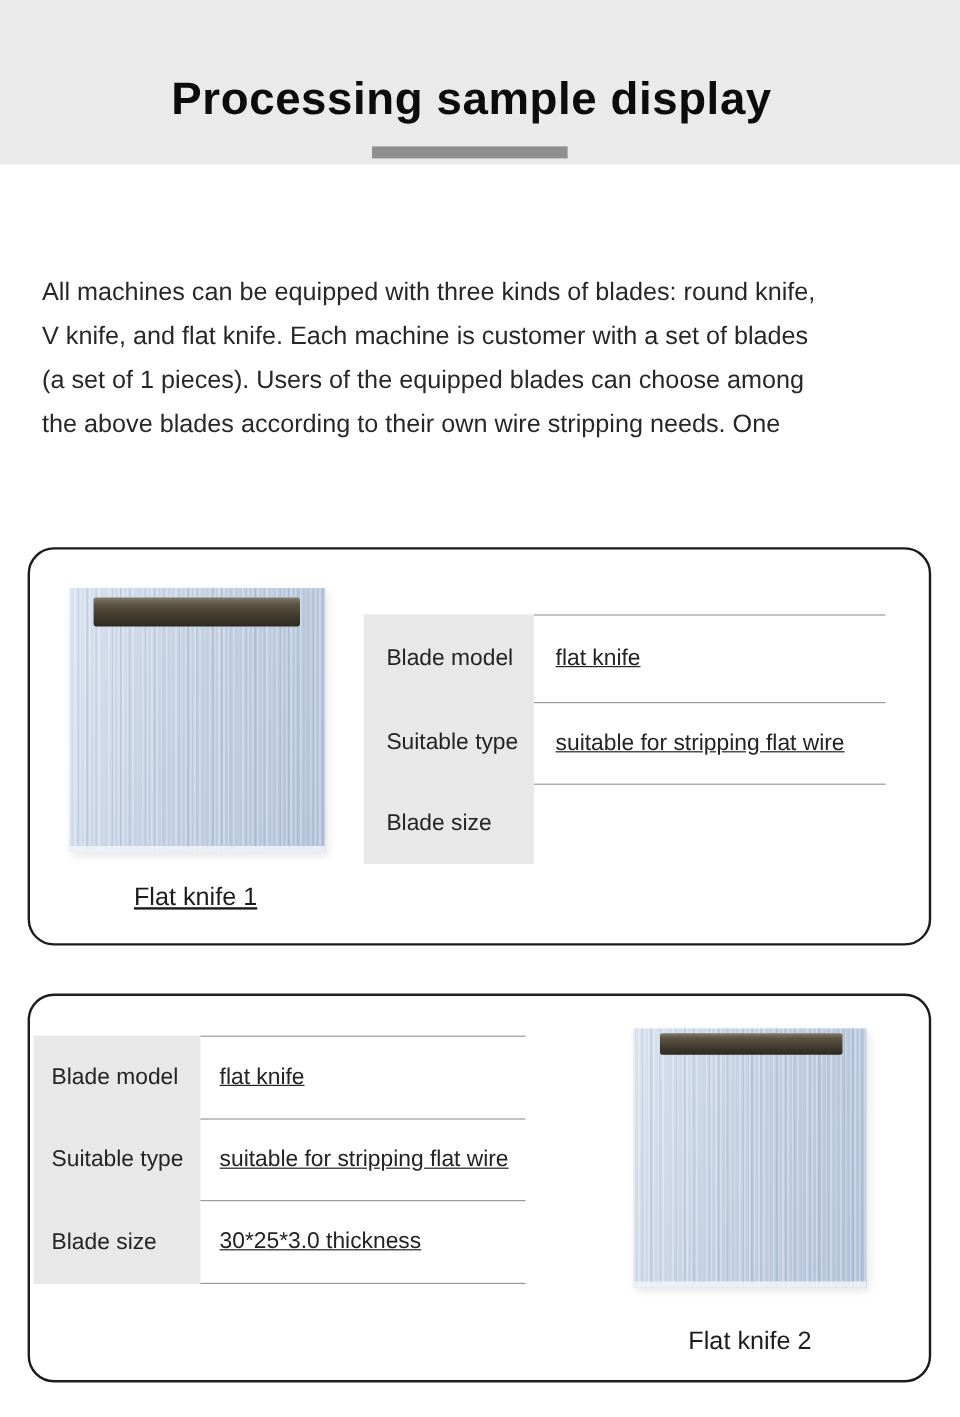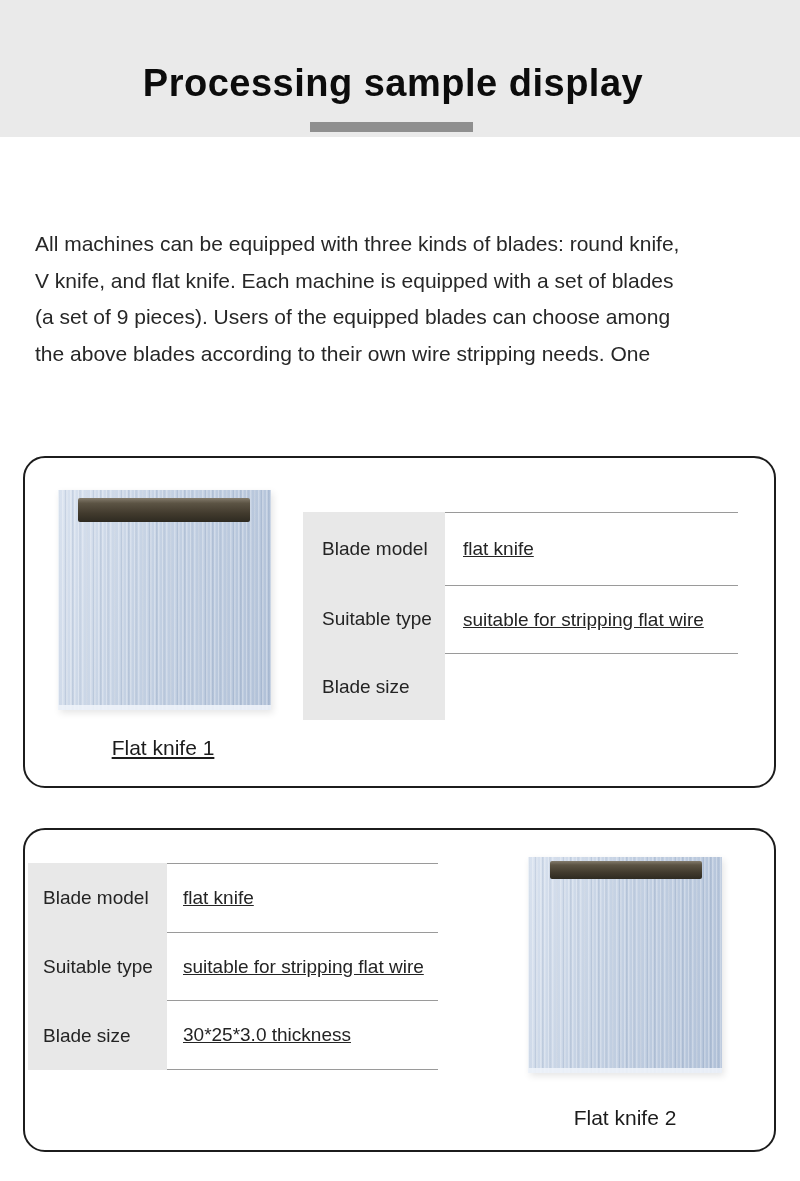--- a/index.html
+++ b/index.html
@@ -83,22 +83,22 @@
 
 <div class="page">
 
   <div class="header-band">
     <h1 class="page-title">Processing sample display</h1>
     <div class="title-underline"></div>
   </div>
 
   <div class="intro">
     <div class="intro-line">All machines can be equipped with three kinds of blades: round knife,</div>
-    <div class="intro-line">V knife, and flat knife. Each machine is equipped with a set of blades</div>
-    <div class="intro-line">(a set of 9 pieces). Users of the equipped blades can choose among</div>
+    <div class="intro-line">V knife, and flat knife. Each machine is customer with a set of blades</div>
+    <div class="intro-line">(a set of 1 pieces). Users of the equipped blades can choose among</div>
     <div class="intro-line">the above blades according to their own wire stripping needs. One</div>
   </div>
 
   <section class="card card-1">
     <div class="blade blade-1">
       <div class="blade-notch"></div>
     </div>
     <div class="image-caption caption-1">Flat knife 1</div>
 
     <div class="spec-table spec-table-1">

